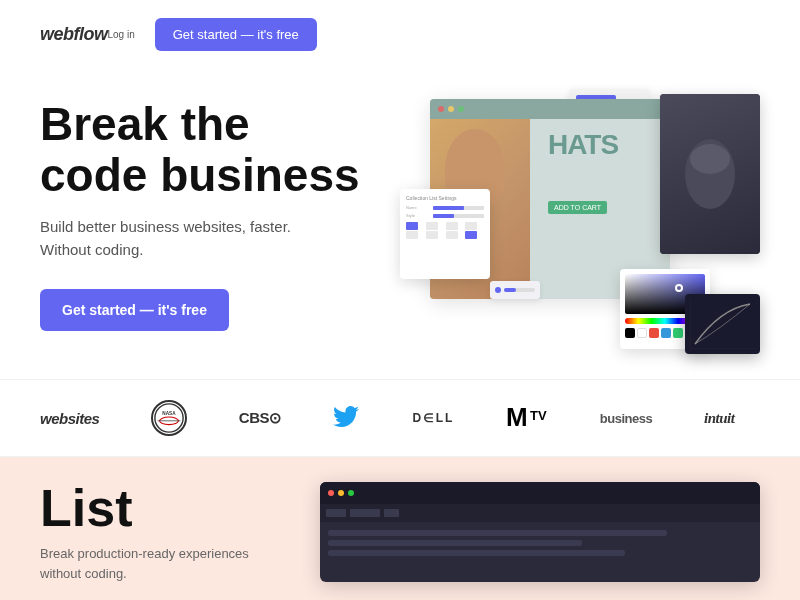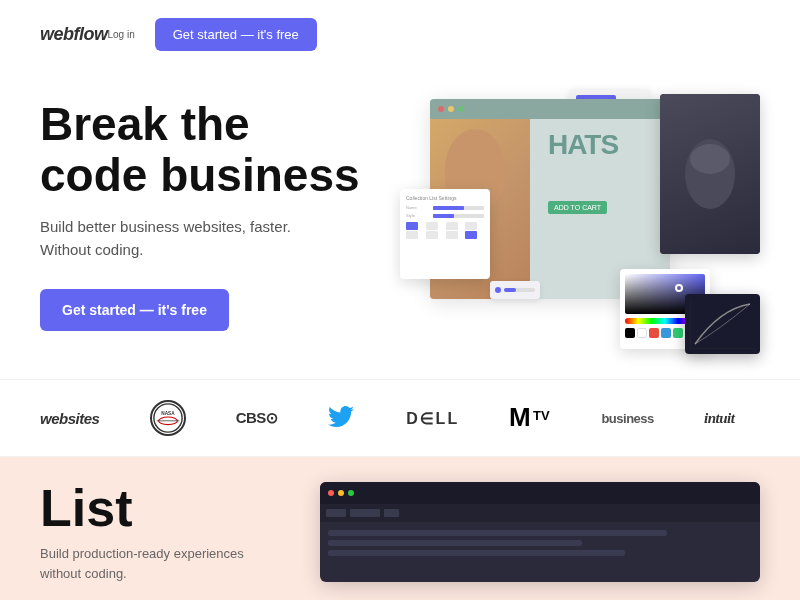--- a/index.html
+++ b/index.html
@@ -367,21 +367,21 @@
       justify-content: center;
     }
     .brand-text {
       font-size: 16px;
       font-weight: 700;
       color: #333;
       letter-spacing: -0.5px;
     }
     .brand-text.facebook { font-size: 15px; font-style: italic; }
     .brand-text.cbs { font-size: 15px; }
-    .brand-text.dell { font-size: 16px; letter-spacing: 2px; }
+    .brand-text.dell { font-size: 12px; letter-spacing: 2px; }
     .brand-text.getaround { font-size: 13px; font-weight: 600; color: #555; }
     .brand-text.intuit { font-size: 15px; font-weight: 700; text-align: right; }
 
     
     .nasa-logo {
       width: 36px;
       height: 36px;
       border-radius: 50%;
       border: 2px solid #333;
       display: flex;
@@ -617,21 +617,21 @@
         <text x="0" y="17" font-size="15" font-weight="700" fill="#333" font-family="Georgia, serif" font-style="italic">intuit</text>
       </svg>
     </span>
   </div>
 </section>
 
 <section class="build-section">
   <div class="build-content">
     <h2 class="build-title">List</h2>
     <p class="build-subtitle">
-      <span>Build production-ready experiences</span><br>
+      <span>Break production-ready experiences</span><br>
       <span>without coding.</span>
     </p>
   </div>
   <div class="build-mockup">
     <div class="build-mockup-header">
       <div class="build-dot red"></div>
       <div class="build-dot yellow"></div>
       <div class="build-dot green"></div>
     </div>
     <div class="build-mockup-toolbar">

